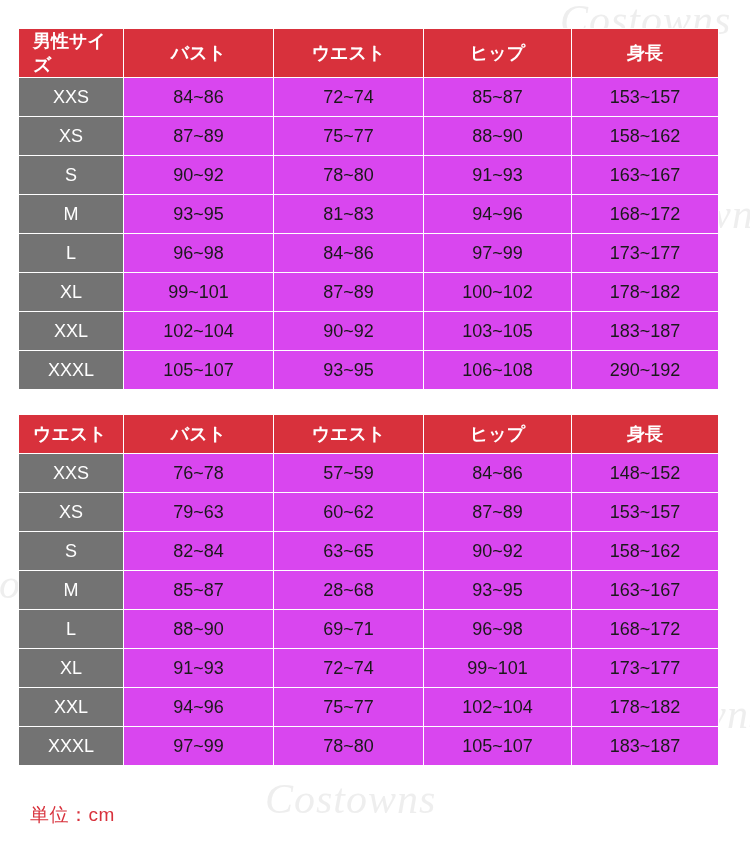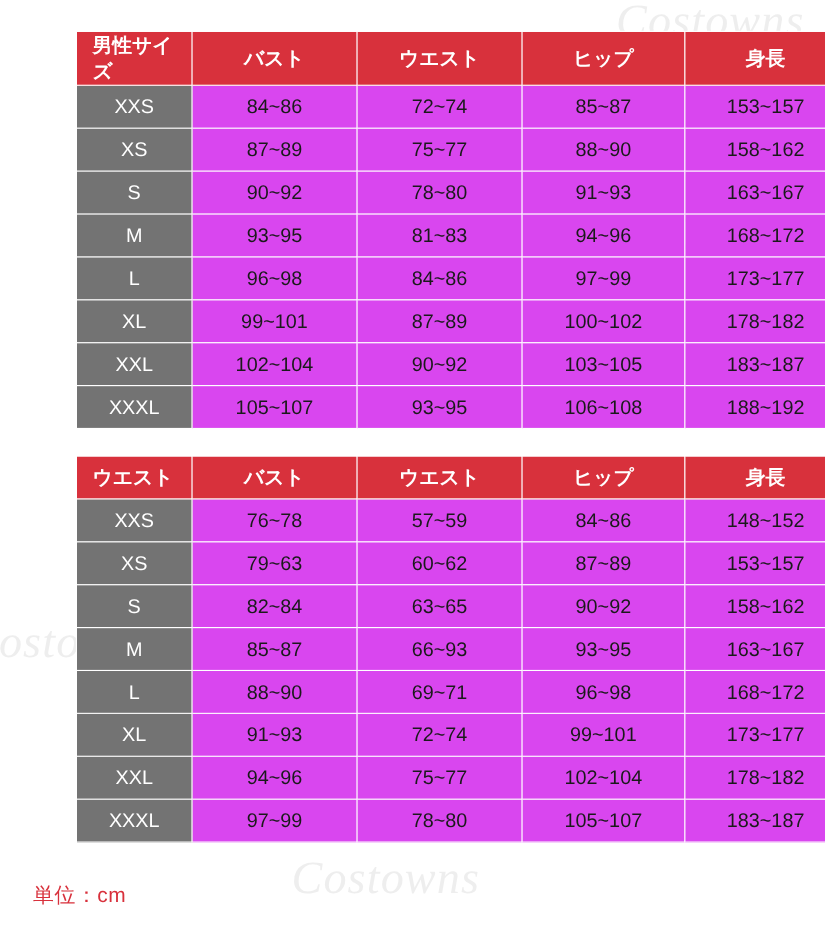--- a/index.html
+++ b/index.html
@@ -34,22 +34,21 @@
   }
   .wm1 { left: 560px; top: -4px; }
   .wm2 { left: 600px; top: 190px; }
   .wm3 { left: -30px; top: 560px; }
   .wm4 { left: 595px; top: 690px; }
   .wm5 { left: 265px; top: 775px; }
 
   .tables {
     position: relative;
     z-index: 2;
-    padding: 28px 25px 0 29px;
-    margin-left: 40px;
+    padding: 28px 25px 0 18px;
   }
 
   table.size-table {
     width: 700px;
     border-collapse: collapse;
     table-layout: fixed;
     margin-bottom: 24px;
   }
   table.size-table th,
   table.size-table td {
@@ -172,21 +171,21 @@
           <td class="val">102~104</td>
           <td class="val">90~92</td>
           <td class="val">103~105</td>
           <td class="val">183~187</td>
         </tr>
         <tr class="even">
           <td class="col-first">XXXL</td>
           <td class="val">105~107</td>
           <td class="val">93~95</td>
           <td class="val">106~108</td>
-          <td class="val">188~192</td>
+          <td class="val">290~192</td>
         </tr>
       </tbody>
     </table>
 
     <table class="size-table">
       <colgroup>
         <col style="width:105px">
           <col style="width:150px">
           <col style="width:150px">
           <col style="width:148px">
@@ -219,21 +218,21 @@
         <tr class="odd">
           <td class="col-first">S</td>
           <td class="val">82~84</td>
           <td class="val">63~65</td>
           <td class="val">90~92</td>
           <td class="val">158~162</td>
         </tr>
         <tr class="even">
           <td class="col-first">M</td>
           <td class="val">85~87</td>
-          <td class="val">66~93</td>
+          <td class="val">28~68</td>
           <td class="val">93~95</td>
           <td class="val">163~167</td>
         </tr>
         <tr class="odd">
           <td class="col-first">L</td>
           <td class="val">88~90</td>
           <td class="val">69~71</td>
           <td class="val">96~98</td>
           <td class="val">168~172</td>
         </tr>

